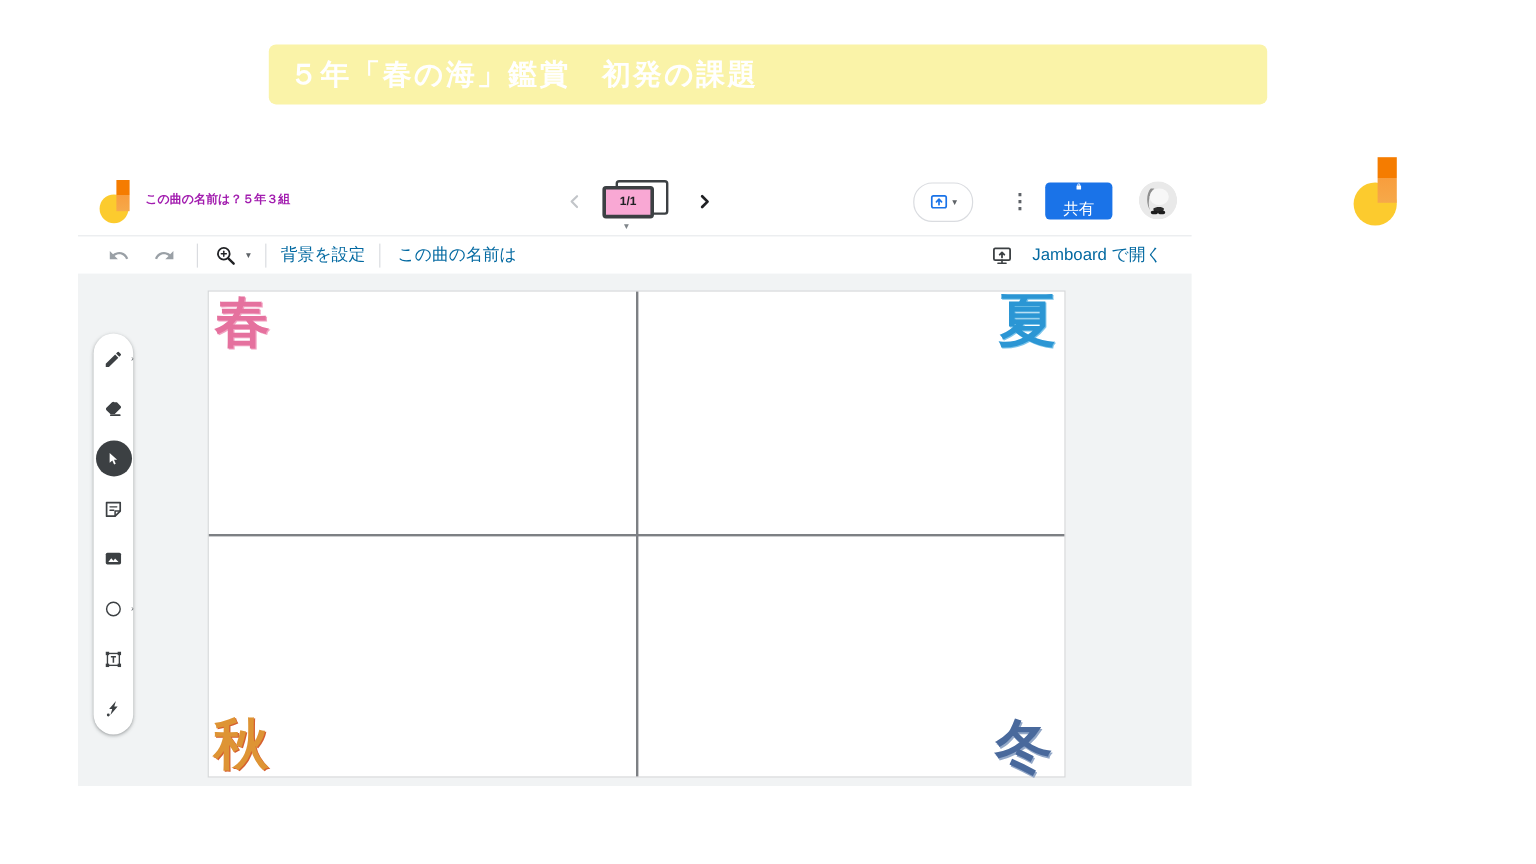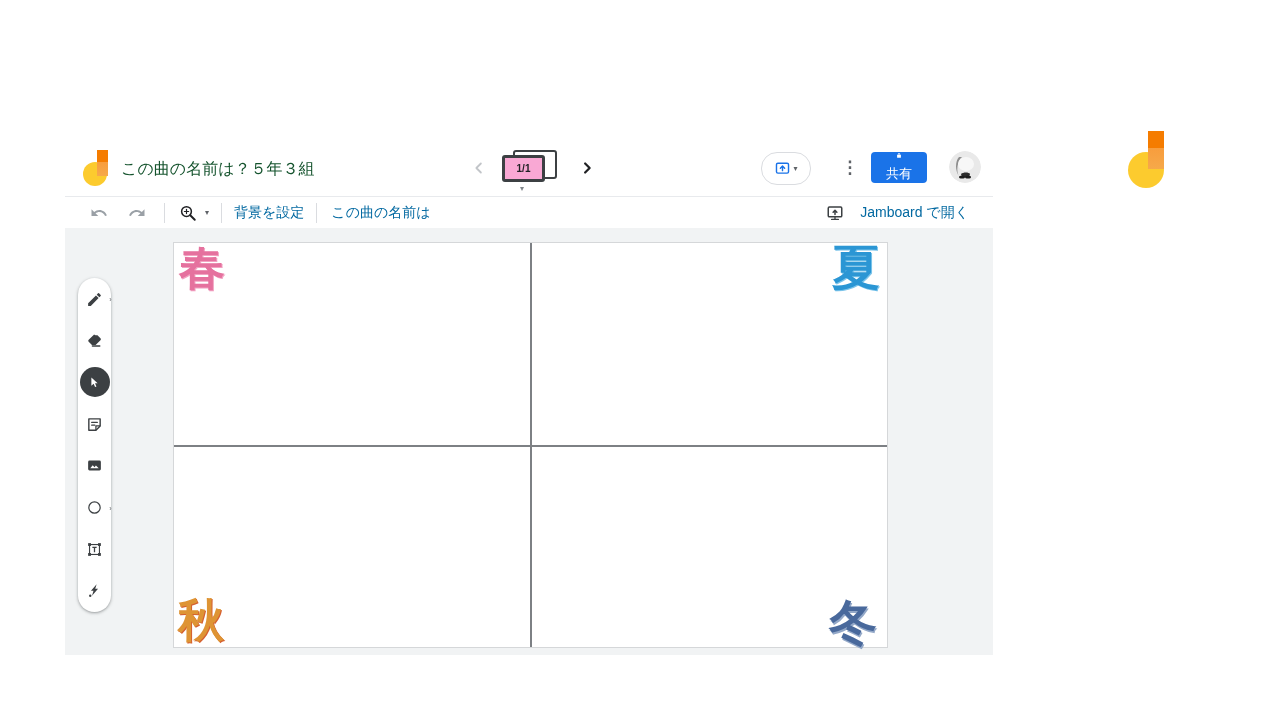--- a/index.html
+++ b/index.html
@@ -13,21 +13,21 @@
 
   
   .jam{position:absolute;left:65px;top:140px;width:928px;height:515px;background:#fff;}
 
   
   .jam-header{position:absolute;left:0;top:0;width:928px;height:56px;background:#fff;}
   .jam-logo{position:absolute;left:18px;top:10px;width:26px;height:36px;}
   .jam-logo .lg-circle{position:absolute;left:0;bottom:0;width:24px;height:24px;border-radius:50%;background:#FCCB2E;}
   .jam-logo .lg-bar{position:absolute;left:14px;top:0;width:11px;height:26px;
       background:linear-gradient(180deg,#F57C00 0%,#F57C00 48%,#F89D3D 48%,#F6A94A 100%);}
-  .doc-title{position:absolute;left:56px;top:19px;font-size:16px;color:#14532d;font-weight:400;white-space:pre;}
+  .doc-title{position:absolute;left:56px;top:19px;font-size:10px;color:#a21caf;font-weight:700;white-space:pre;}
 
   .chev{position:absolute;top:17px;width:22px;height:22px;display:flex;align-items:center;justify-content:center;}
   .chev-left{left:403px;}
   .chev-right{left:511px;}
 
   .frame-counter{position:absolute;left:437px;top:10px;width:56px;height:40px;cursor:pointer;}
   .fc-back{position:absolute;left:11px;top:0;width:40px;height:25px;border:2px solid #3c4043;border-radius:3px;background:#fff;}
   .fc-front{position:absolute;left:0;top:5px;width:43px;height:27px;border:3px solid #3c4043;border-radius:3px;background:#f9a8d4;
             display:flex;align-items:center;justify-content:center;font-size:10px;font-weight:bold;color:#202124;box-sizing:border-box;}
   .fc-caret{position:absolute;left:18px;top:34px;font-size:8px;color:#80868b;}
@@ -81,20 +81,23 @@
   .right-logo{position:absolute;left:1128px;top:131px;width:36px;height:57px;}
   .right-logo .lg-circle{position:absolute;left:0;top:21px;width:36px;height:36px;border-radius:50%;background:#FCCB2E;}
   .right-logo .lg-bar{position:absolute;left:20px;top:0;width:16px;height:38px;
       background:linear-gradient(180deg,#F57C00 0%,#F57C00 45%,#F89D3D 45%,#F6A94A 100%);}
 </style>
 </head>
 <body>
 
 <div class="page">
 
+  <div class="banner">
+    <span class="banner-title">５年「春の海」鑑賞　初発の課題</span>
+  </div>
 
   <div class="jam">
 
     <div class="jam-header">
       <div class="jam-logo">
         <div class="lg-circle"></div>
         <div class="lg-bar"></div>
       </div>
       <div class="doc-title">この曲の名前は？５年３組</div>
 

